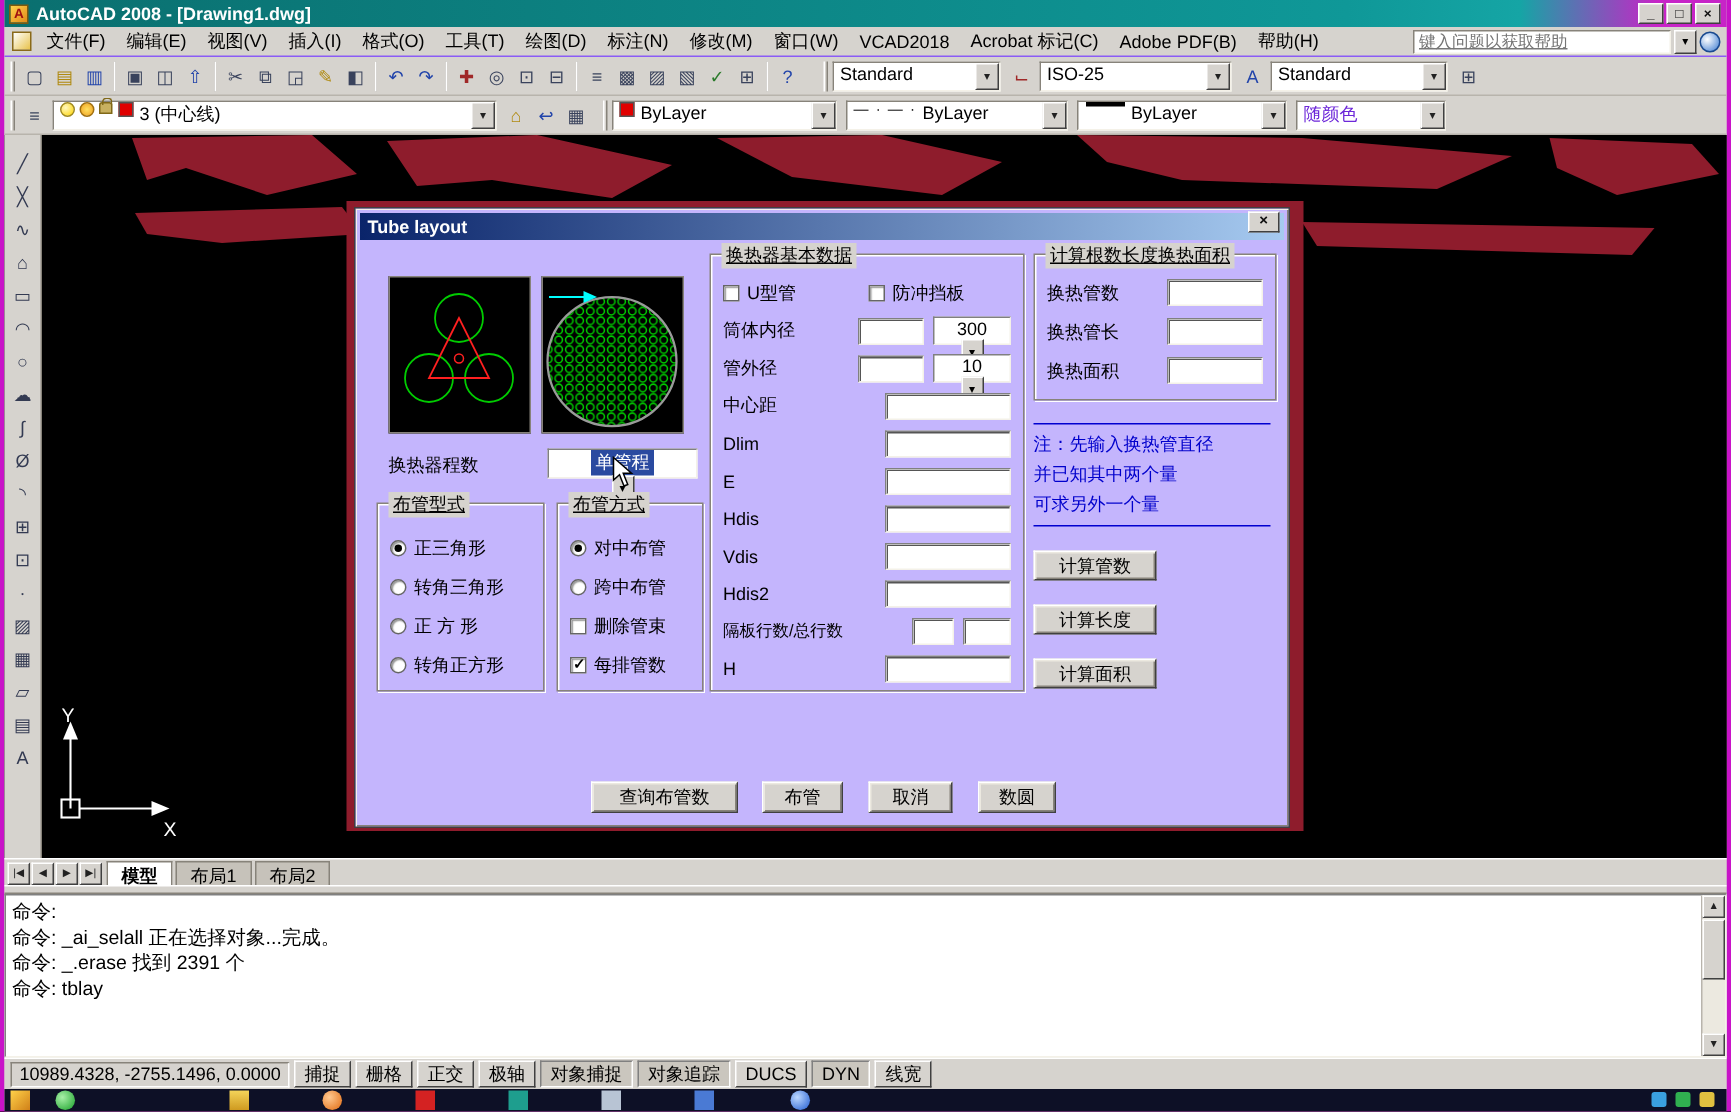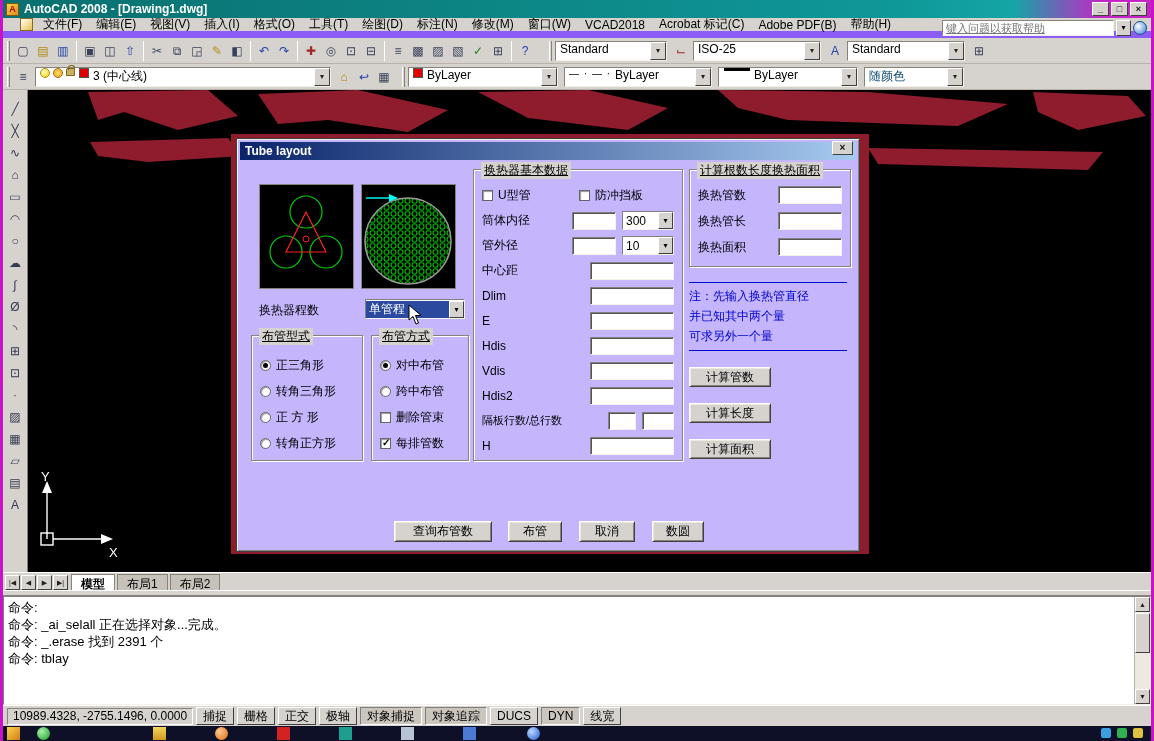--- a/index.html
+++ b/index.html
@@ -6,21 +6,21 @@
   html,body{width:1154px;height:741px;overflow:hidden;}
   body{background:#c813c8;position:relative;font-size:12px;color:#000;}
   .win{position:absolute;left:3px;right:3px;top:0;bottom:0;background:#d6d3ce;display:flex;flex-direction:column;}
   
   .titlebar{height:18px;background:linear-gradient(90deg,#0a6f6f 0%,#0f9898 78%,#15a5a5 88%,#c724c7 96%);display:flex;align-items:center;padding-left:3px;position:relative;flex:none;}
   .appicon{width:13px;height:13px;background:linear-gradient(135deg,#ffd24a,#e08a1a);border:1px solid #7a5a10;color:#a01010;font-weight:bold;font-size:9px;text-align:center;line-height:11px;}
   .title-text{color:#fff;font-weight:bold;font-size:12px;margin-left:5px;white-space:nowrap;}
   .winbtns{position:absolute;right:4px;top:2px;display:flex;gap:2px;}
   .wbtn{width:17px;height:14px;background:#d6d3ce;border:1px solid;border-color:#fff #404040 #404040 #fff;font-size:9px;font-weight:bold;text-align:center;line-height:12px;color:#111;}
   
-  .menubar{height:20px;background:#d6d3ce;display:flex;align-items:center;padding-left:14px;border-bottom:7px solid #8b5cf6;position:relative;flex:none;}
+  .menubar{height:20px;background:#d6d3ce;display:flex;align-items:center;padding-left:2px;border-bottom:1px solid #8b5cf6;position:relative;flex:none;}
   .mdiicon{width:13px;height:13px;background:linear-gradient(135deg,#fff,#e8c24a);border:1px solid #8a6a18;margin:0 3px;}
   .mitem{padding:2px 7px;white-space:nowrap;cursor:default;}
   .infocenter{position:absolute;right:4px;top:2px;display:flex;align-items:center;gap:2px;}
   .ic-input{width:172px;height:16px;background:#fff;border:1px solid;border-color:#87837a #f4f1e8 #f4f1e8 #87837a;font-size:11px;color:#777;padding:0 3px;text-decoration:underline;}
   .ic-btn{width:15px;height:16px;background:#d6d3ce;border:1px solid;border-color:#fff #404040 #404040 #fff;font-size:8px;text-align:center;line-height:14px;}
   .ic-search{width:14px;height:14px;border-radius:50%;background:radial-gradient(circle at 35% 35%,#fff,#3a7ad0);border:1px solid #1a4a90;}
   
   .tb{height:26px;background:#d6d3ce;display:flex;align-items:center;padding-left:4px;border-bottom:1px solid #b8b4ac;flex:none;}
   .grip{width:3px;height:20px;border-left:1px solid #fff;border-right:1px solid #87837a;margin-right:3px;}
   .ico{width:20px;height:20px;background:#d6d3ce;border:1px solid #d6d3ce;font-size:12px;line-height:18px;text-align:center;color:#39425c;flex:none;}
@@ -29,21 +29,21 @@
   .combo{height:20px;background:#fff;border:1px solid;border-color:#87837a #f4f1e8 #f4f1e8 #87837a;display:flex;position:relative;flex:none;}
   .combo .val{flex:1;padding:0 4px;white-space:nowrap;overflow:hidden;font-size:12px;}
   .combo .cbtn{width:16px;height:18px;background:#d6d3ce;border:1px solid;border-color:#fff #404040 #404040 #fff;font-size:8px;text-align:center;line-height:16px;color:#222;flex:none;}
   .swatch{width:10px;height:10px;background:#e00000;border:1px solid #555;margin-left:4px;flex:none;}
   .bulb{width:10px;height:10px;border-radius:50%;background:radial-gradient(circle at 35% 35%,#fff8c0,#ffd400);border:1px solid #a08a20;margin-left:4px;flex:none;}
   .sun{width:10px;height:10px;border-radius:50%;background:radial-gradient(#ffe060,#f0a020);border:1px solid #a07010;margin-left:3px;flex:none;}
   .lock{width:9px;height:8px;background:#c8b060;border:1px solid #806818;border-radius:2px 2px 0 0;margin-left:3px;position:relative;flex:none;}
   .lock:before{content:"";position:absolute;left:1px;top:-4px;width:5px;height:4px;border:1px solid #806818;border-bottom:none;border-radius:3px 3px 0 0;}
   .ltpat{font-size:10px;letter-spacing:1px;margin-left:4px;white-space:nowrap;}
   .lwline{width:26px;height:3px;background:#000;margin-left:5px;flex:none;}
-  .combo.dis .val{color:#0c4a6e;}
+  .combo.dis .val{color:#6d28d9;}
   
   .mid{flex:none;height:482px;display:flex;background:#000;}
   .drawtools{width:25px;background:#d6d3ce;display:flex;flex-direction:column;align-items:center;padding-top:10px;gap:3px;flex:none;border-right:1px solid #87837a;}
   .dico{width:19px;height:19px;background:#d6d3ce;font-size:12px;line-height:18px;text-align:center;color:#333a52;}
   .canvas{flex:1;position:relative;background:#000;overflow:hidden;}
   .scrib{position:absolute;left:0;top:0;z-index:1;}
   .behind{position:absolute;left:203px;top:44px;width:638px;height:420px;background:#8e1c2c;z-index:2;}
   .ucs{position:absolute;left:5px;bottom:8px;z-index:1;}
   
   .dlg{position:absolute;left:208px;top:48px;width:624px;height:414px;background:#c4b5fd;border:1px solid #404040;box-shadow:inset 1px 1px 0 #f4f1e8,inset -1px -1px 0 #87837a;z-index:3;}
@@ -55,21 +55,21 @@
   .opt{display:flex;align-items:center;height:26px;padding-left:8px;gap:5px;}
   .radio{width:11px;height:11px;border-radius:50%;background:#fff;border:1px solid #666;box-shadow:inset 1px 1px 1px #999;flex:none;position:relative;}
   .radio.checked:after{content:"";position:absolute;left:2px;top:2px;width:5px;height:5px;border-radius:50%;background:#000;}
   .chk{width:11px;height:11px;background:#fff;border:1px solid #666;box-shadow:inset 1px 1px 1px #999;flex:none;position:relative;font-size:10px;}
   .chk.checked:after{content:"✓";position:absolute;left:1px;top:-2px;font-weight:bold;color:#000;}
   .frow{display:flex;align-items:center;height:25px;padding:0 8px;}
   .frow .lbl{white-space:nowrap;}
   .frow .sp{flex:1;}
   .tinput{height:18px;background:#fff;border:1px solid;border-color:#808080 #f4f1e8 #f4f1e8 #808080;box-shadow:inset 1px 1px 0 #555;font-size:12px;padding:0 2px;}
   .w84{width:84px;} .w64{width:64px;} .w44{width:44px;} .w28{width:28px;} .w32{width:32px;}
-  .dcombo{height:19px;width:52px;background:#fff;border:1px solid;border-color:#808080 #f4f1e8 #f4f1e8 #808080;display:flex;align-items:center;}
+  .dcombo{height:19px;width:52px;background:#fff;border:1px solid;border-color:#808080 #f4f1e8 #f4f1e8 #808080;display:flex;align-items:center;flex-direction:column;}
   .dcombo .val{flex:1;padding:0 3px;font-size:12px;}
   .dcombo .cbtn{width:15px;height:17px;background:#d6d3ce;border:1px solid;border-color:#fff #404040 #404040 #fff;font-size:8px;text-align:center;line-height:15px;}
   .note-line{position:absolute;width:158px;height:0;border-top:1px solid #0000d0;}
   .note-txt{position:absolute;color:#0000cc;font-size:12px;white-space:nowrap;}
   .pbtn{position:absolute;background:#d6d3ce;border:1px solid;border-color:#fff #404040 #404040 #fff;box-shadow:inset 1px 1px 0 #ece9e0,inset -1px -1px 0 #87837a;font-size:12px;text-align:center;}
   .cursor{position:absolute;z-index:5;}
   
   .tabbar{height:18px;background:#d6d3ce;display:flex;align-items:flex-end;padding-left:2px;border-top:1px solid #fff;flex:none;}
   .tnav{width:15px;height:15px;background:#d6d3ce;border:1px solid;border-color:#fff #404040 #404040 #fff;font-size:7px;text-align:center;line-height:13px;margin-right:1px;color:#222;}
   .tab{padding:1px 9px;font-size:12px;border:1px solid #87837a;border-bottom:none;background:#c6c2ba;margin-left:2px;height:16px;}

